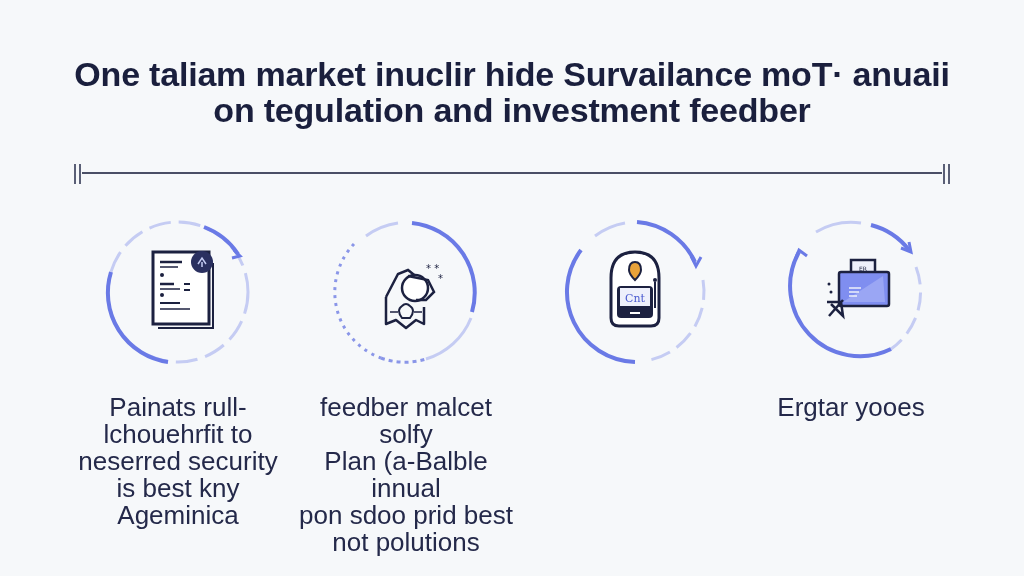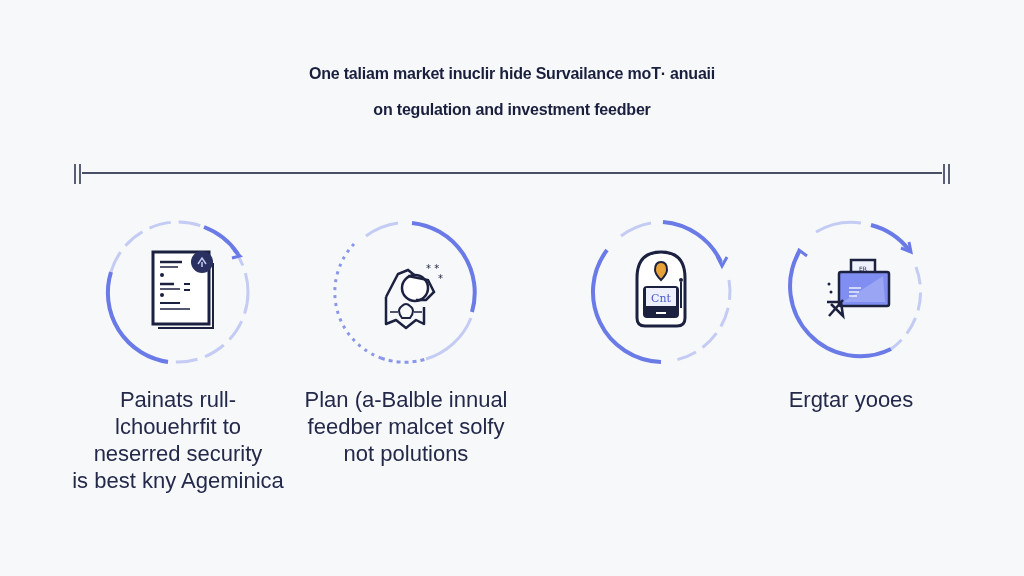--- a/index.html
+++ b/index.html
@@ -15,21 +15,21 @@
       position: relative;
       overflow: hidden;
     }
     .title {
       position: absolute;
       left: 0;
       top: 56px;
       width: 1024px;
       text-align: center;
       font-weight: bold;
-      font-size: 16px;
+      font-size: 34px;
       line-height: 36px;
       color: #1a1f3d;
       letter-spacing: -0.2px;
     }
     .title .line {
       display: block;
     }
     .divider {
       position: absolute;
       left: 74px;
@@ -63,22 +63,22 @@
       width: 160px;
       height: 160px;
       margin: 0 auto;
     }
     .step .ring svg {
       position: absolute;
       left: 0;
       top: 0;
     }
     .step .desc {
-      margin-top: 14px;
-      font-size: 22px;
+      margin-top: 22px;
+      font-size: 26px;
       line-height: 27px;
       color: #24294a;
     }
     .step .desc span {
       display: block;
     }
   </style>
 </head>
 <body>
 
@@ -143,27 +143,28 @@
       <circle cx="89" cy="76" r="13" fill="#fff" stroke="#1c2140" stroke-width="2.5"></circle>
       <path d="M82 64 L102 68 L108 80 L100 88 L90 88" fill="none" stroke="#1c2140" stroke-width="2.5"></path>
       <path d="M76 106 Q70 98 76 94 Q80 90 84 94 Q90 98 84 106 Z" fill="none" stroke="#1c2140" stroke-width="2"></path>
       <line x1="64" y1="100" x2="72" y2="100" stroke="#1c2140" stroke-width="1.5"></line>
       <line x1="88" y1="100" x2="96" y2="100" stroke="#1c2140" stroke-width="1.5"></line>
       <text x="100" y="60" font-size="10" fill="#1c2140" font-family="DejaVu Sans, sans-serif">* *</text>
       <text x="112" y="70" font-size="10" fill="#1c2140" font-family="DejaVu Sans, sans-serif">*</text>
     </svg>
   </div>
   <div class="desc">
+    <span>feedber malcet solfy</span>
     <span>Plan (a-Balble innual</span>
-    <span>feedber malcet solfy</span>
+    <span>pon sdoo prid best</span>
     <span>not polutions</span>
   </div>
 </div>
 
-<div class="step" style="left:546px">
+<div class="step" style="left:520px">
   <div class="ring">
     <svg width="160" height="160" viewBox="0 0 160 160">
       <path d="M 40 24 A 70 70 0 0 1 70 11" fill="none" stroke="#c5ccf3" stroke-width="3"></path>
       <path d="M 82 10 A 70 70 0 0 1 140 50" fill="none" stroke="#6a7ae6" stroke-width="4"></path>
       <path d="M 136 44 L 141 54 L 146 45" fill="none" stroke="#6a7ae6" stroke-width="3"></path>
       <path d="M 148 68 A 70 70 0 0 1 90 149" fill="none" stroke="#c5ccf3" stroke-width="3" stroke-dasharray="20 8"></path>
       <path d="M 26 38 A 70 70 0 0 0 80 150" fill="none" stroke="#6a7ae6" stroke-width="4"></path>
     </svg>
     <svg width="160" height="160" viewBox="0 0 160 160">
       <path d="M 56 66 Q 56 40 80 40 Q 104 40 104 66 L 104 106 Q 104 114 96 114 L 64 114 Q 56 114 56 106 Z" fill="#fff" stroke="#1c2140" stroke-width="3"></path>

